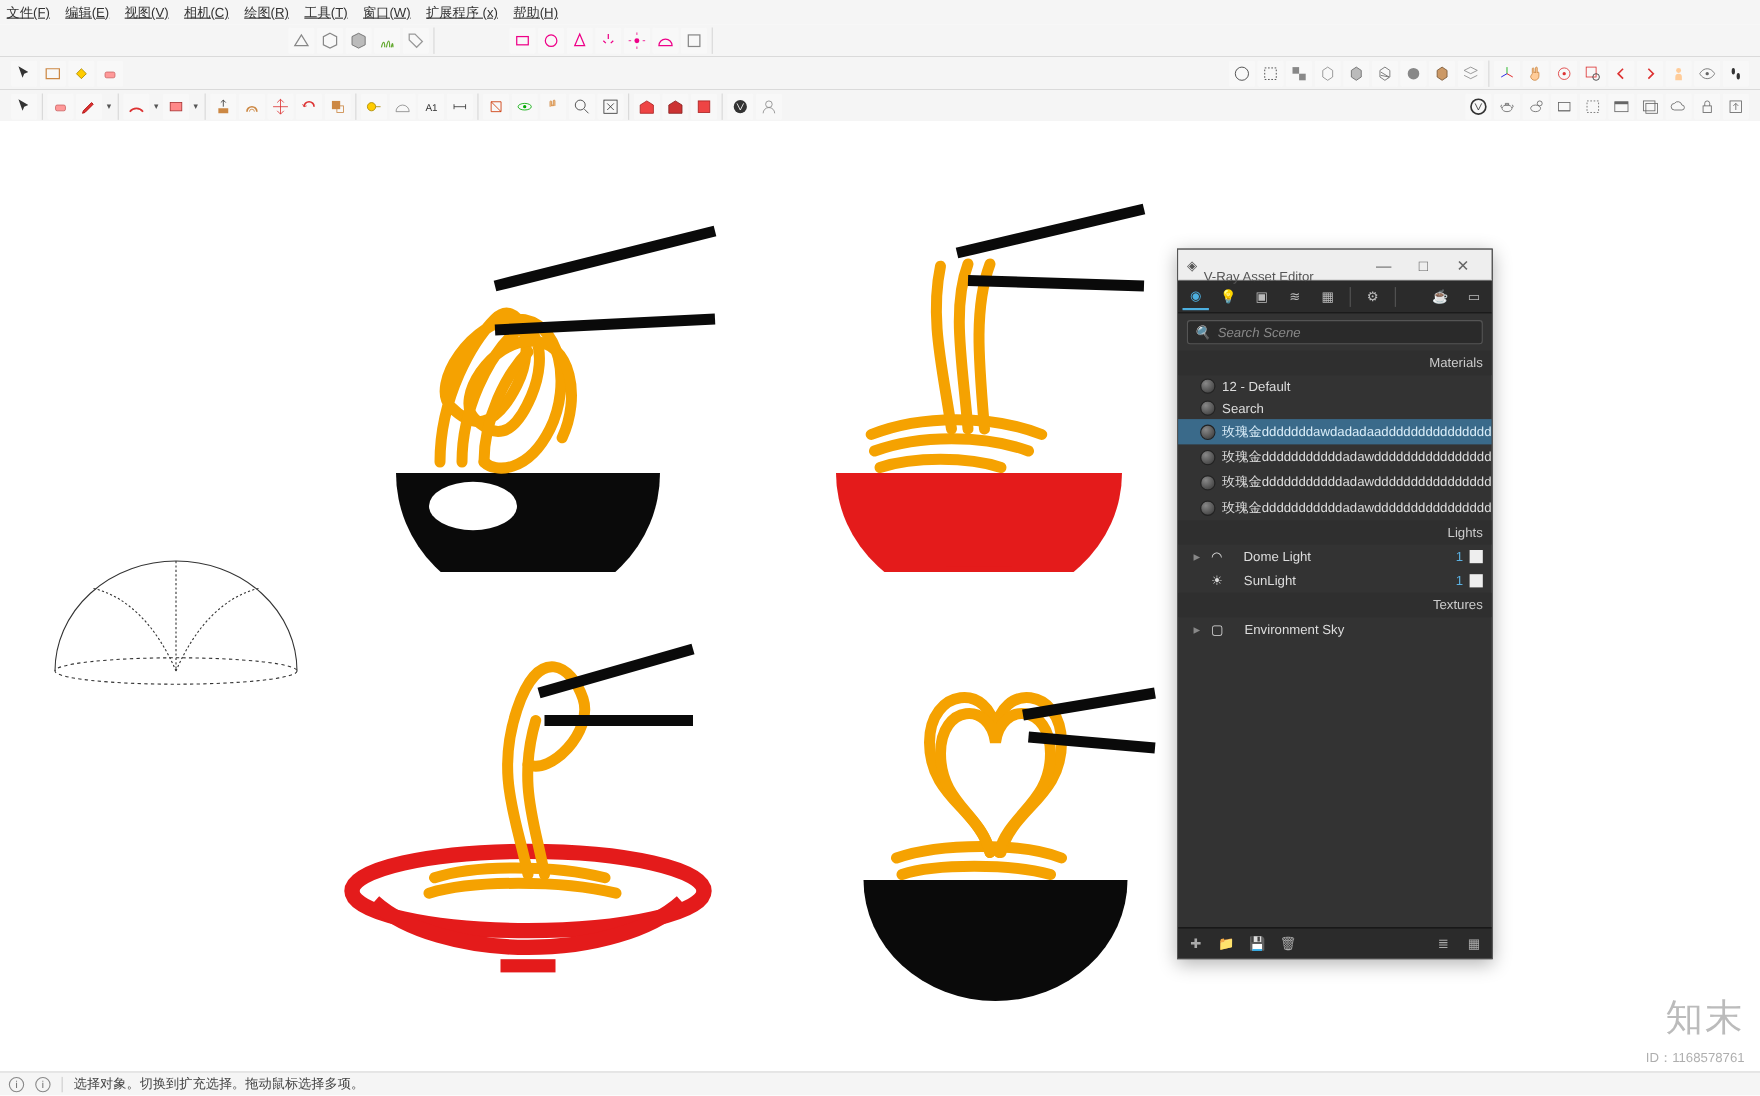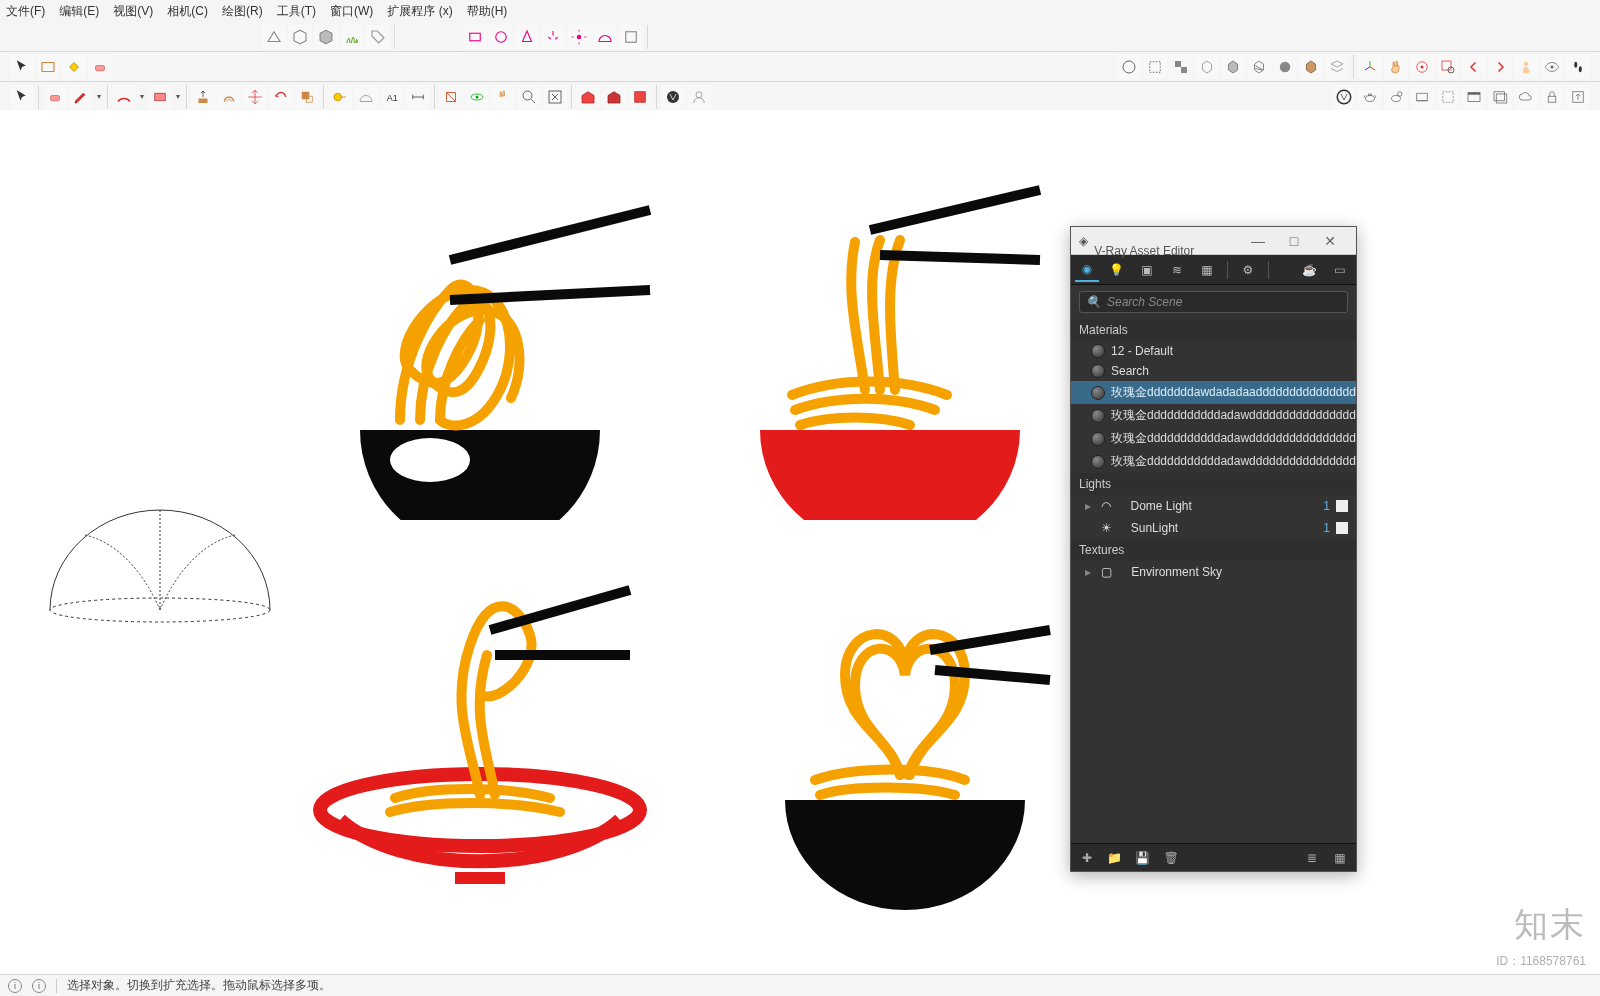--- a/index.html
+++ b/index.html
@@ -1,19 +1,19 @@
 <!DOCTYPE html>
 <html><head>
 <meta charset="utf-8">
 <style>
 * { box-sizing: border-box; margin: 0; padding: 0; font-family: "Microsoft YaHei", sans-serif; }
 body { width: 1600px; height: 996px; background: #fff; overflow: hidden; position: relative; }
 
 
-.menubar { height: 22px; background: #f5f5f5; display: flex; align-items: center; padding: 0 6px; font-size: 12px; color: #333; }
+.menubar { height: 22px; background: #f5f5f5; display: flex; align-items: center; padding: 0 6px; font-size: 12px; color: #333; text-decoration: underline; }
 .menubar span { margin-right: 14px; cursor: default; }
 
 
 .toolbar-row { display: flex; align-items: center; background: #f5f5f5; border-bottom: 1px solid #d8d8d8; padding: 2px 6px; gap: 2px; }
 .toolbar-row.top { height: 30px; }
 .toolbar-row.mid { height: 30px; justify-content: space-between; }
 .toolbar-row.bot { height: 30px; justify-content: space-between; }
 .tgroup { display: flex; align-items: center; gap: 2px; padding: 0 4px; border-right: 1px solid #d8d8d8; }
 .tgroup:last-child { border-right: none; }
 .tbtn { width: 24px; height: 24px; display: flex; align-items: center; justify-content: center; border: 1px solid transparent; border-radius: 2px; cursor: pointer; background: #f8f8f8; }
@@ -34,21 +34,21 @@
 .vray-title { height: 28px; background: #eee; color: #555; display: flex; align-items: center; padding: 0 8px; border-bottom: 1px solid #ccc; }
 .vray-title .t { flex: 1; margin-top: 20px; }
 .vray-title .winbtn { width: 36px; text-align: center; color: #666; font-size: 14px; cursor: pointer; }
 .vray-tabs { height: 30px; background: #2b2b2b; display: flex; align-items: center; padding: 0 4px; gap: 6px; border-bottom: 1px solid #111; }
 .vray-tabs .vt { width: 24px; height: 24px; display: flex; align-items: center; justify-content: center; cursor: pointer; color: #bbb; }
 .vray-tabs .vt.active { color: #4db0e0; border-bottom: 2px solid #4db0e0; }
 .vray-tabs .vsep { width: 1px; height: 18px; background: #555; margin: 0 2px; }
 .vray-tabs .vspacer { flex: 1; }
 .vray-search { padding: 6px 8px; background: #333; }
 .vray-search .sbox { display: flex; align-items: center; gap: 6px; border: 1px solid #555; border-radius: 3px; padding: 3px 6px; background: #2a2a2a; color: #888; font-style: italic; }
-.vray-section { padding: 4px 8px; color: #ccc; background: #2f2f2f; font-weight: 400; }
+.vray-section { padding: 4px 8px; color: #ccc; background: #2f2f2f; font-weight: 400; text-align: right; }
 .vray-item { display: flex; align-items: center; padding: 3px 24px 3px 20px; gap: 6px; cursor: pointer; white-space: nowrap; overflow: hidden; }
 .vray-item.selected { background: #3a6a8a; color: #d8ecf8; }
 .vray-item .ball { width: 14px; height: 14px; border-radius: 50%; background: radial-gradient(circle at 35% 30%, #888, #333); flex-shrink: 0; border: 1px solid #222; }
 .vray-light { display: flex; align-items: center; padding: 4px 8px 4px 14px; gap: 6px; }
 .vray-light .exp { color: #888; width: 10px; }
 .vray-light .lbl { flex: 1; padding-left: 13px; }
 .vray-light .cnt { color: #5bb0e0; width: 20px; text-align: right; }
 .vray-light .chk { width: 12px; height: 12px; background: #eee; }
 .vray-bottom { height: 28px; background: #2b2b2b; border-top: 1px solid #111; display: flex; align-items: center; padding: 0 6px; gap: 8px; color: #aaa; margin-top: 260px; }
 .vray-bottom .bb { width: 20px; height: 20px; display: flex; align-items: center; justify-content: center; cursor: pointer; }

